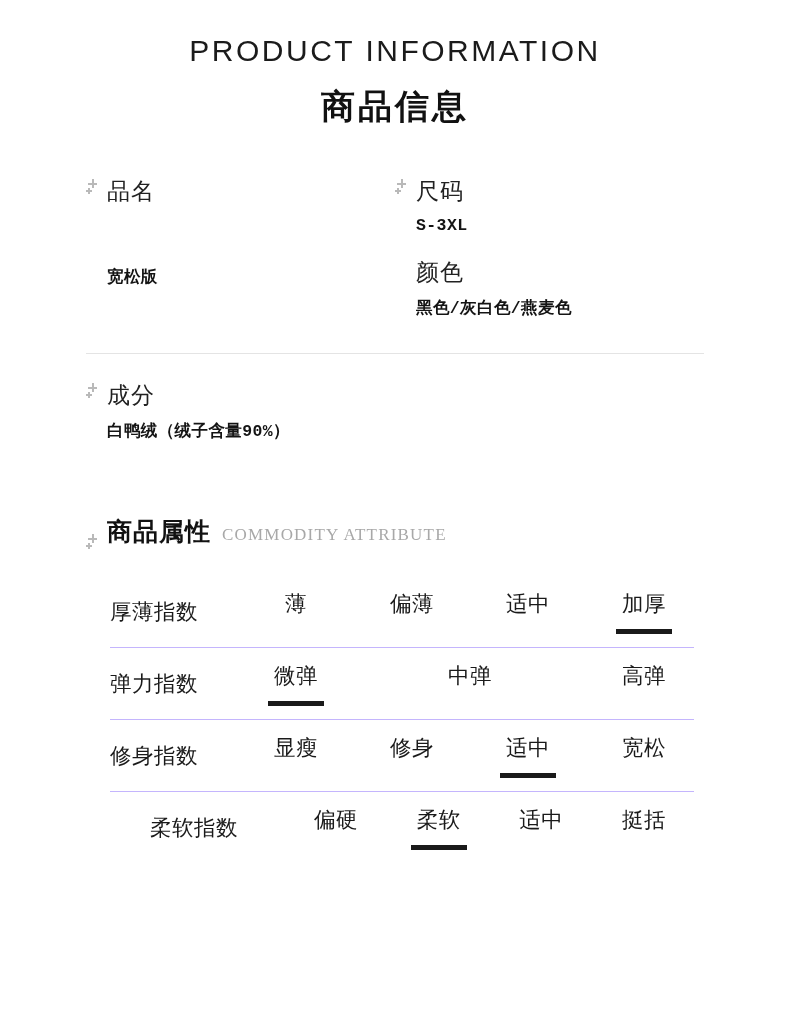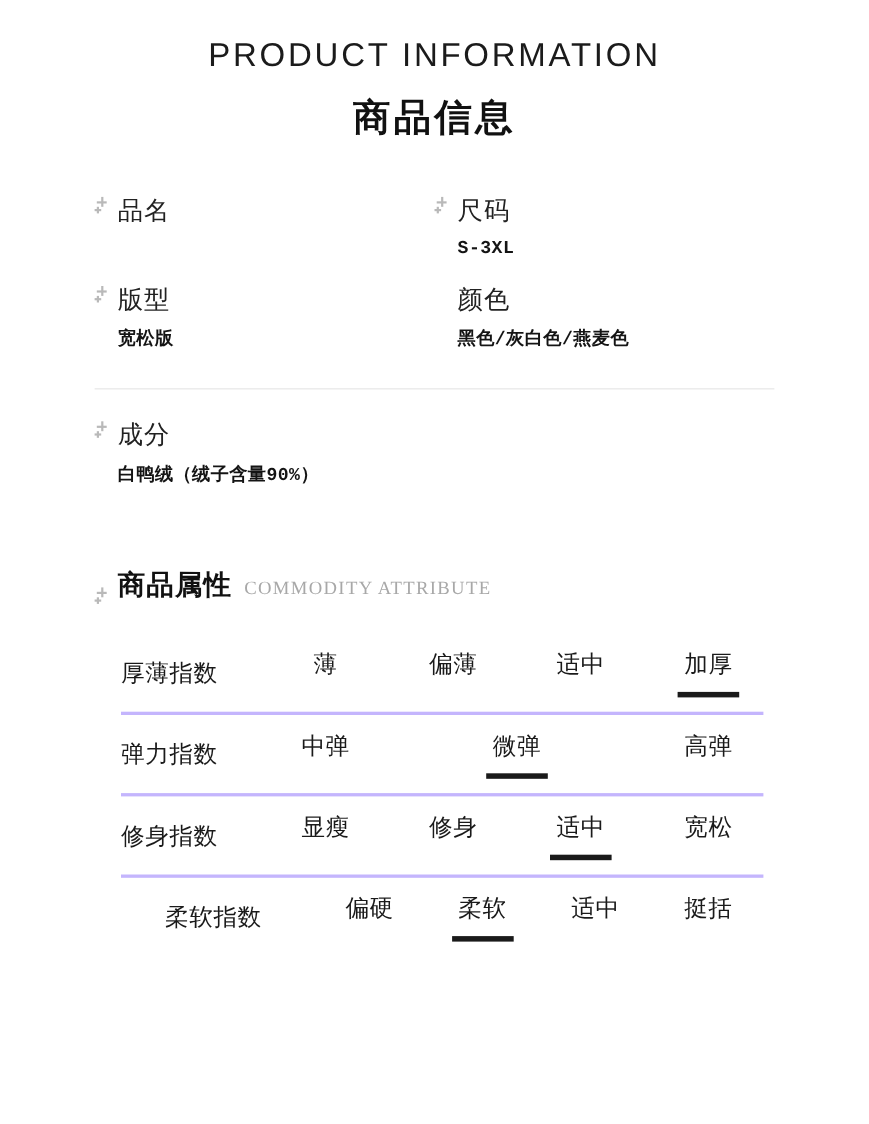--- a/index.html
+++ b/index.html
@@ -150,21 +150,21 @@
     font-family: Liberation Serif, serif;
   }
 
   .attr-table {
     margin: 28px 96px 0 110px;
   }
   .attr-row {
     display: flex;
     align-items: center;
     height: 71px;
-    border-bottom: 3px solid #c4b5fd;
+    border-bottom: 1px solid #c4b5fd;
     position: relative;
   }
   .attr-row:last-child { border-bottom: none; margin-left: 40px; }
   .attr-name {
     width: 140px;
     font-size: 21.5px;
     letter-spacing: 0.5px;
     color: #1a1a1a;
     flex: none;
   }
@@ -222,26 +222,20 @@
               <span></span>
             </span>
           <span>尺码</span>
         </div>
         <div class="info-value">S-3XL</div>
       </div>
     </div>
 
     <div class="info-row">
       <div class="info-cell">
-        <div class="info-label">
-          <span class="sparkle">
-              <span></span>
-            </span>
-          <span>版型</span>
-        </div>
         <div class="info-value">宽松版</div>
       </div>
       <div class="info-cell">
         <div class="info-label">
           <span class="sparkle" style="visibility:hidden"></span>
           <span>颜色</span>
         </div>
         <div class="info-value">黑色/灰白色/燕麦色</div>
       </div>
     </div>
@@ -278,22 +272,22 @@
         <div class="attr-opt">薄</div>
         <div class="attr-opt">偏薄</div>
         <div class="attr-opt">适中</div>
         <div class="attr-opt active">加厚</div>
       </div>
     </div>
 
     <div class="attr-row">
       <div class="attr-name">弹力指数</div>
       <div class="attr-opts">
+        <div class="attr-opt active">微弹</div>
         <div class="attr-opt">中弹</div>
-        <div class="attr-opt active">微弹</div>
         <div class="attr-opt">高弹</div>
       </div>
     </div>
 
     <div class="attr-row">
       <div class="attr-name">修身指数</div>
       <div class="attr-opts">
         <div class="attr-opt">显瘦</div>
         <div class="attr-opt">修身</div>
         <div class="attr-opt active">适中</div>

